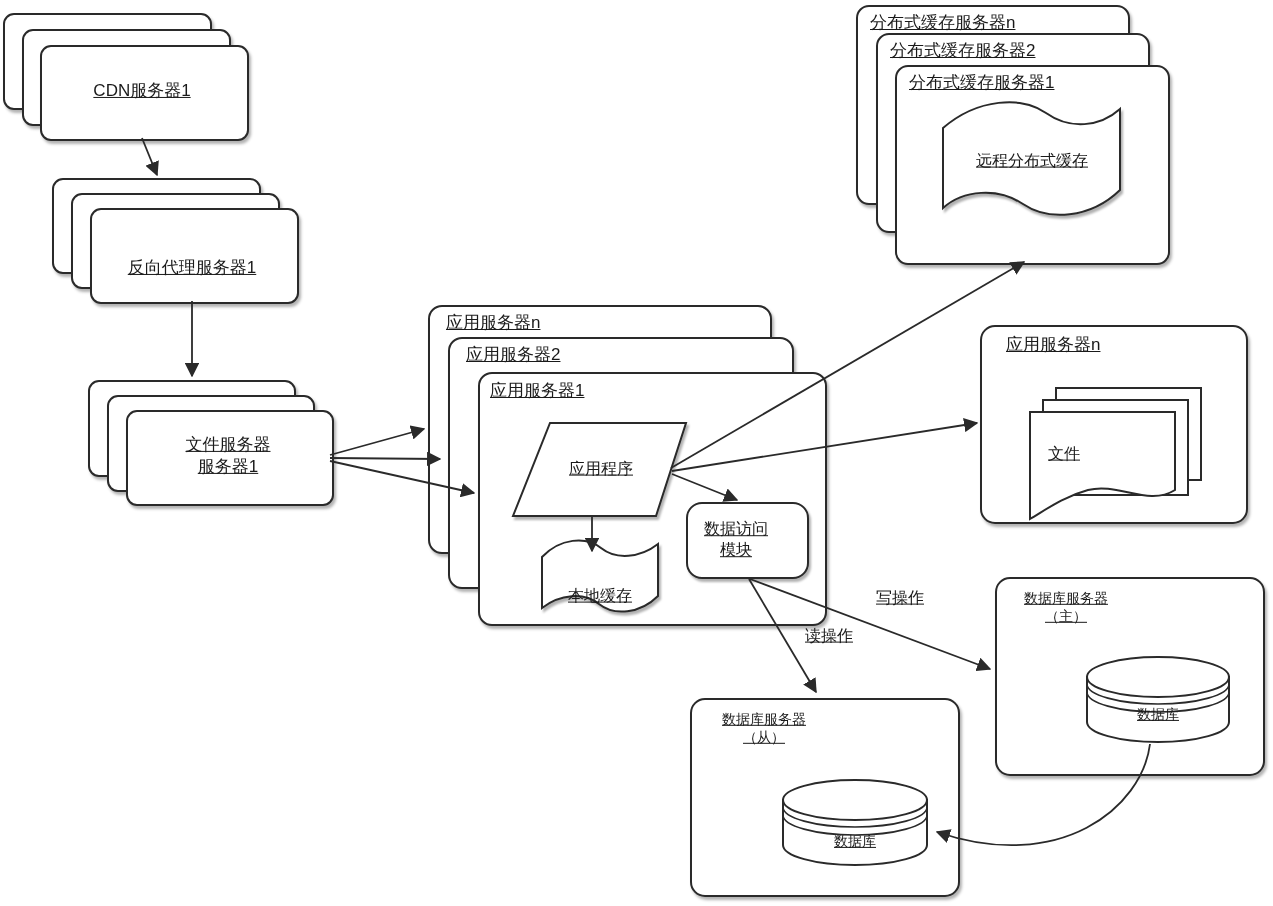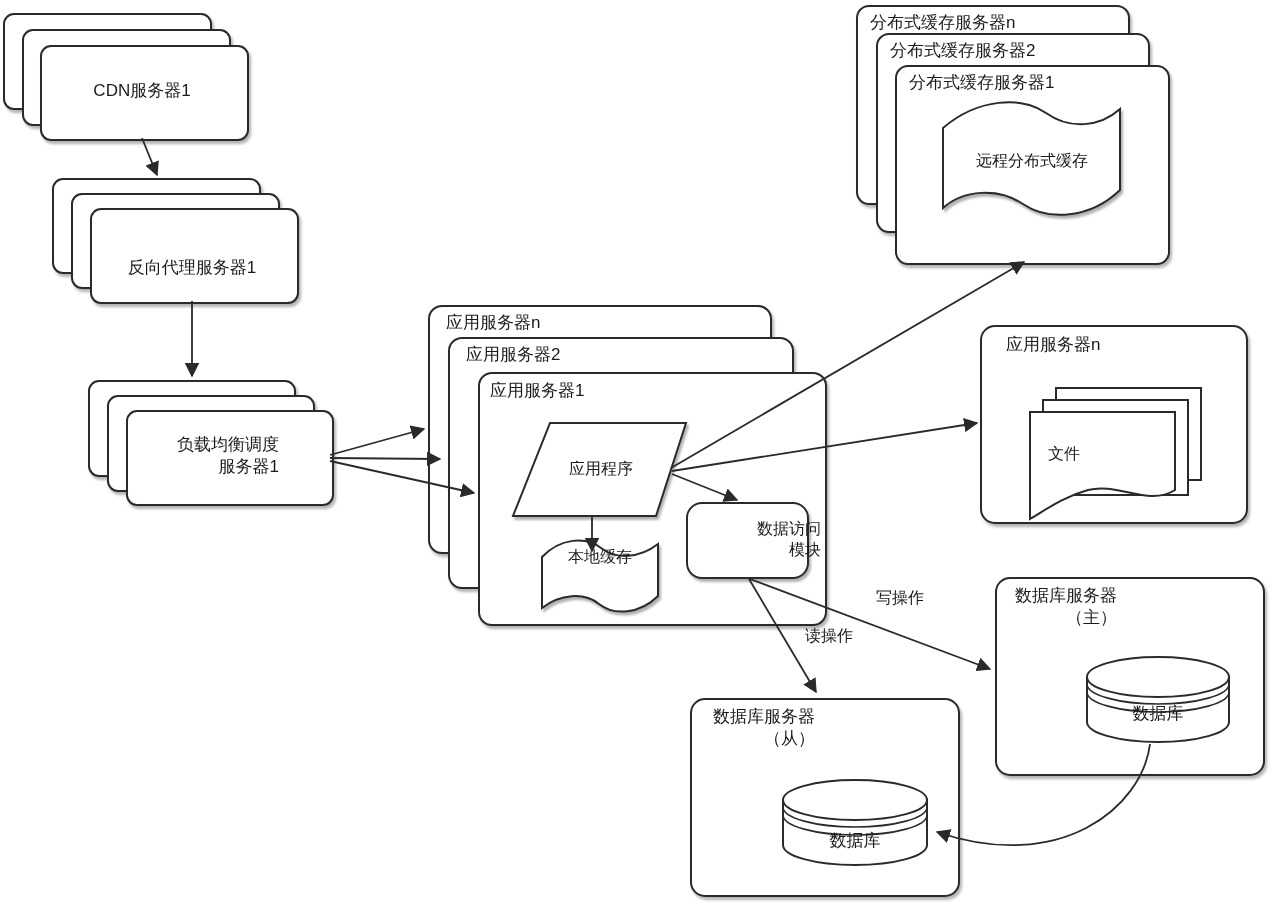--- a/index.html
+++ b/index.html
@@ -8,24 +8,24 @@
     font-family:"Liberation Sans","DejaVu Sans",sans-serif;color:#1a1a1a;overflow:hidden;
   }
   .card{
     position:absolute;background:#ffffff;border:2px solid #2a2a2a;border-radius:11px;
     box-shadow:2px 3px 3px rgba(0,0,0,.30);
   }
   .bigbox{
     position:absolute;background:#ffffff;border:2px solid #2a2a2a;border-radius:15px;
     box-shadow:2px 3px 3px rgba(0,0,0,.30);
   }
-  .lbl{position:absolute;font-size:16px;line-height:1.3;white-space:nowrap;z-index:6;}
-  .lbl.center{transform:translate(-50%,-50%);text-align:right;}
+  .lbl{position:absolute;font-size:16px;line-height:1.3;white-space:nowrap;z-index:6;text-decoration:underline;}
+  .lbl.center{transform:translate(-50%,-50%);text-align:center;}
   .lbl.big{font-size:17px;}
-  .lbl.small{font-size:17px;}
+  .lbl.small{font-size:14px;}
   svg.overlay{position:absolute;left:0;top:0;z-index:5;}
   .shape{fill:#ffffff;stroke:#2a2a2a;stroke-width:2;}
   .thin{fill:none;stroke:#2a2a2a;stroke-width:1.6;}
   .arrow{fill:none;stroke:#2a2a2a;stroke-width:1.8;}
 </style>
 </head>
 <body>
 
 <div id="canvas">
 
@@ -36,34 +36,34 @@
 
   <div class="card" style="left:52px;top:178px;width:205px;height:92px"></div>
   <div class="card" style="left:71px;top:193px;width:205px;height:92px"></div>
   <div class="card" style="left:90px;top:208px;width:205px;height:92px"></div>
   <div class="lbl center big" style="left:192px;top:268px">反向代理服务器1</div>
 
   <div class="card" style="left:88px;top:380px;width:204px;height:93px"></div>
   <div class="card" style="left:107px;top:395px;width:204px;height:93px"></div>
   <div class="card" style="left:126px;top:410px;width:204px;height:92px"></div>
   <div class="lbl center big" style="left:228px;top:456px">
-    <div>负载均衡调度</div>
+    <div>文件服务器</div>
     <div>服务器1</div>
   </div>
 
   <div class="card" style="left:428px;top:305px;width:340px;height:245px;border-radius:14px"></div>
   <div class="lbl big" style="left:446px;top:312px">应用服务器n</div>
   <div class="card" style="left:448px;top:337px;width:342px;height:248px;border-radius:14px"></div>
   <div class="lbl big" style="left:466px;top:344px">应用服务器2</div>
   <div class="card" style="left:478px;top:372px;width:345px;height:250px;border-radius:14px"></div>
   <div class="lbl big" style="left:490px;top:380px">应用服务器1</div>
 
   <div class="lbl center" style="left:601px;top:469px">应用程序</div>
-  <div class="lbl center" style="left:600px;top:557px">本地缓存</div>
-  <div class="lbl center" style="left:789px;top:540px">
+  <div class="lbl center" style="left:600px;top:596px">本地缓存</div>
+  <div class="lbl center" style="left:736px;top:540px">
     <div>数据访问</div>
     <div>模块</div>
   </div>
 
   <div class="card" style="left:856px;top:5px;width:270px;height:196px;border-radius:13px"></div>
   <div class="lbl big" style="left:870px;top:12px">分布式缓存服务器n</div>
   <div class="card" style="left:876px;top:33px;width:270px;height:196px;border-radius:13px"></div>
   <div class="lbl big" style="left:890px;top:40px">分布式缓存服务器2</div>
   <div class="card" style="left:895px;top:65px;width:271px;height:196px;border-radius:13px"></div>
   <div class="lbl big" style="left:909px;top:72px">分布式缓存服务器1</div>

